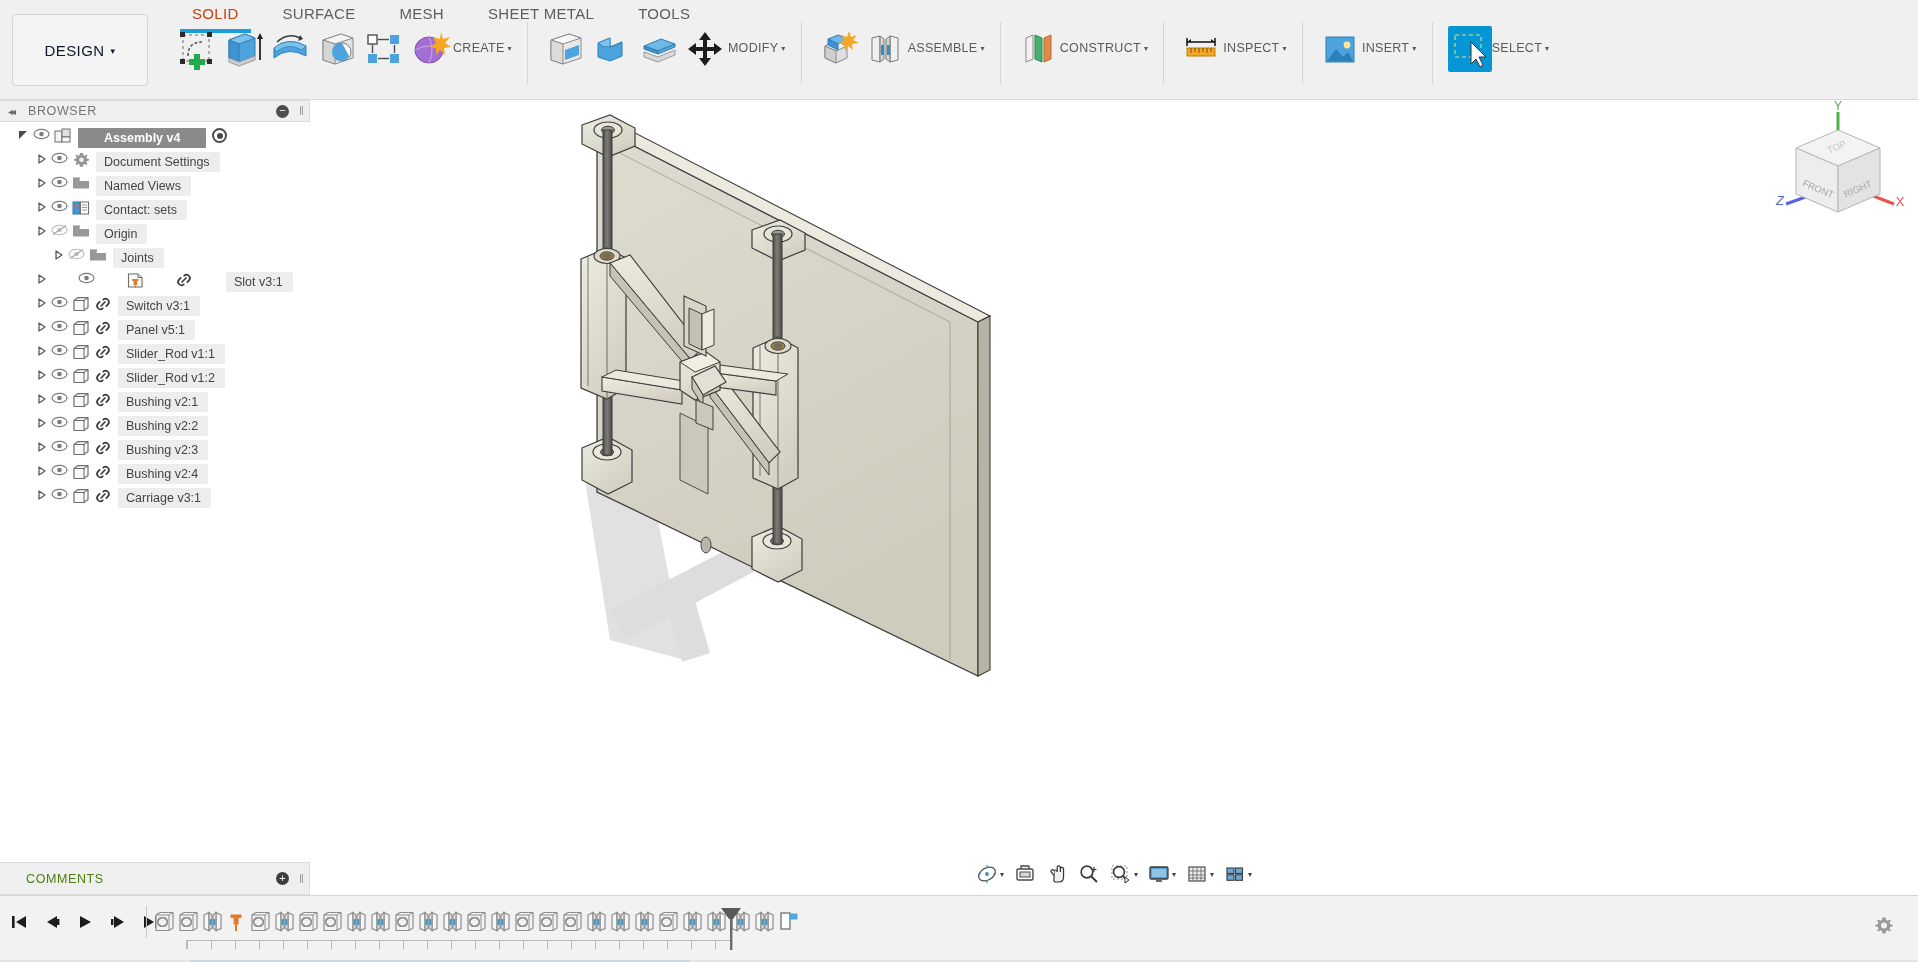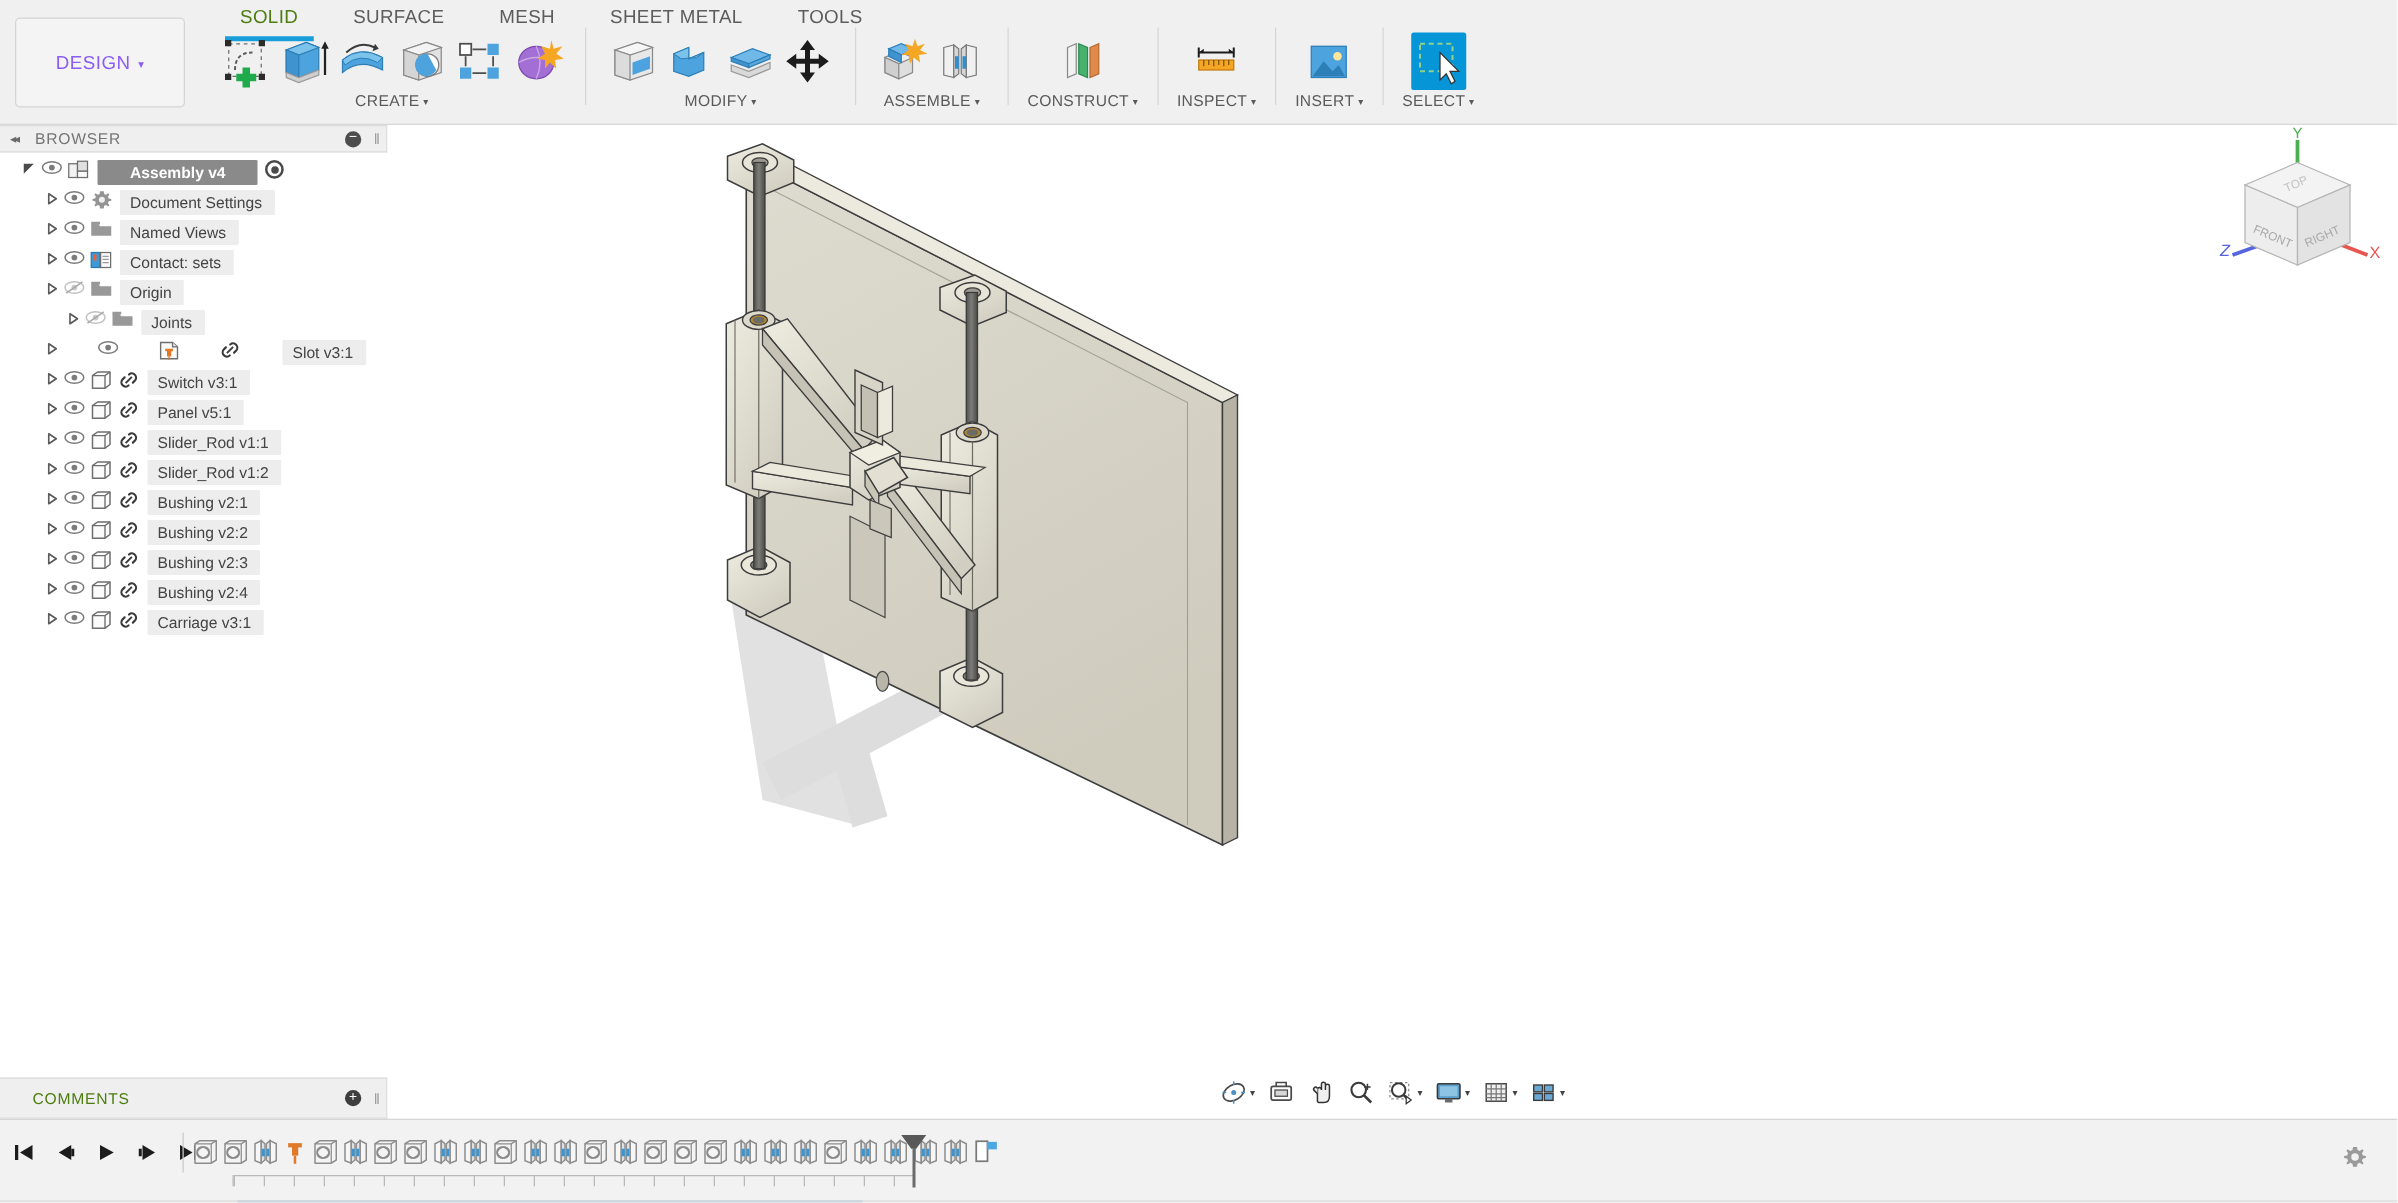--- a/index.html
+++ b/index.html
@@ -12,37 +12,37 @@
 
   
   .toolbar{
     position:absolute; left:0; top:0; width:1918px; height:100px;
     background:#f0f0f0; border-bottom:1px solid #d8d8d8;
   }
   .design-btn{
     position:absolute; left:12px; top:14px; width:136px; height:72px;
     background:#f4f4f4; border:1px solid #d4d4d4; border-radius:4px;
     display:flex; align-items:center; justify-content:center;
-    font-size:15px; letter-spacing:.4px; color:#8b5cf6;
+    font-size:15px; letter-spacing:.4px; color:#0f172a;
   }
   .design-btn .caret{ font-size:9px; margin-left:6px; position:relative; top:1px;}
 
   .tabs{ position:absolute; left:170px; top:3px; height:24px; display:flex; gap:0; }
   .tab{
     font-size:15px; color:#5d5d5d; padding:2px 22px 2px 22px;
     letter-spacing:.3px; white-space:nowrap; position:relative;
   }
-  .tab.active{ color:#4d7c0f; }
+  .tab.active{ color:#c2410c; }
   .tab.active:after{
     content:""; position:absolute; left:10px; right:10px; bottom:-6px;
     height:4px; background:#1a9ed9;
   }
 
   .groups{ position:absolute; left:168px; top:22px; height:72px; display:flex; align-items:flex-start; }
-  .group{ display:flex; flex-direction:column; align-items:center; position:relative; padding:0 6px; }
+  .group{ display:flex; flex-direction:row; align-items:center; position:relative; padding:0 6px; }
   .group-icons{ display:flex; align-items:flex-end; gap:3px; height:50px; }
   .group-label{
     font-size:12.5px; color:#5a5a5a; letter-spacing:.3px; margin-top:2px; white-space:nowrap;
   }
   .group-label .caret{ font-size:8px; margin-left:3px; position:relative; top:-1px;}
   .sep{ width:1px; height:62px; background:#d6d6d6; margin:0 9px; align-self:flex-start; }
   .ico{ width:44px; height:46px; position:relative; display:block; }
   .ico svg{ display:block; }
   .sel-hl{ background:#0696d7; border-radius:2px; }
 

